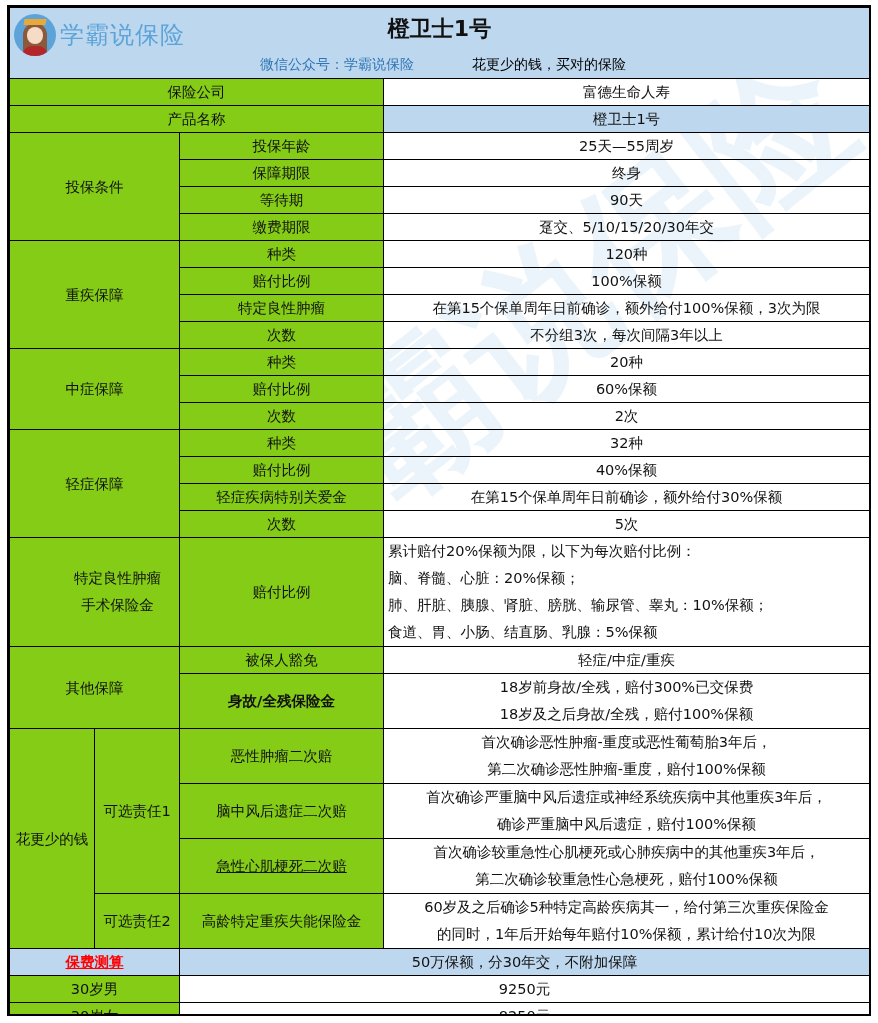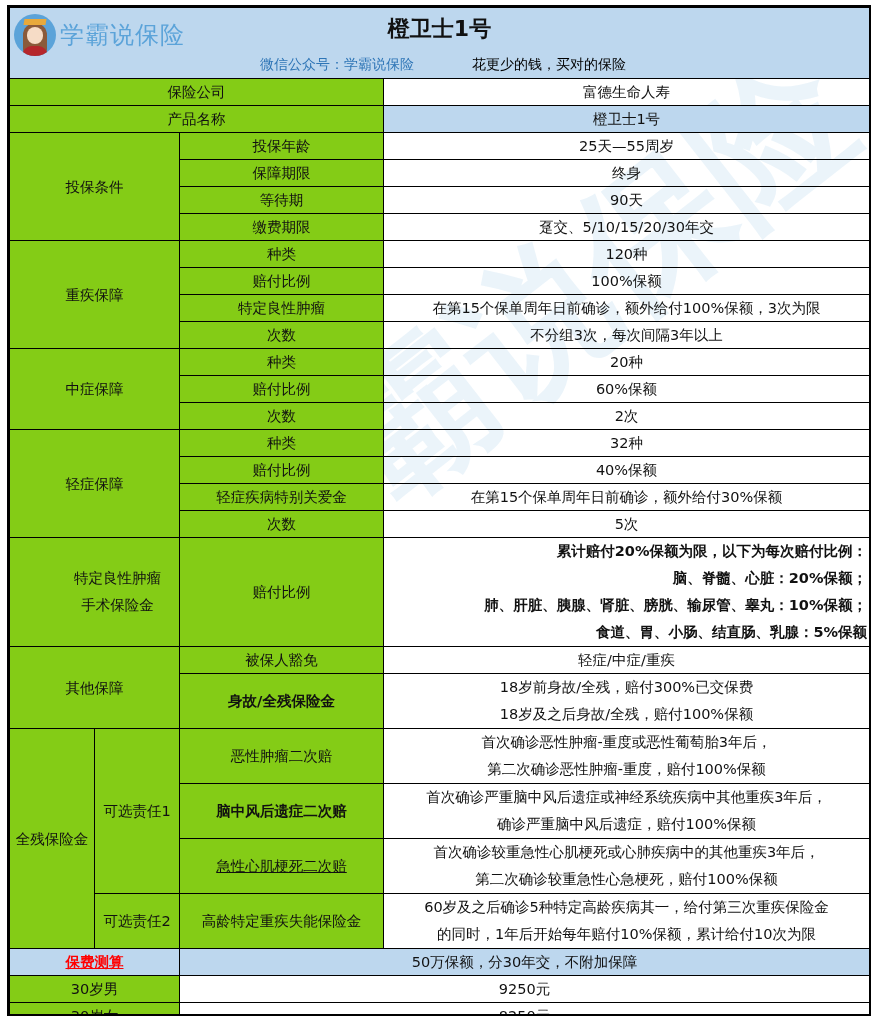--- a/index.html
+++ b/index.html
@@ -6,21 +6,21 @@
   body { width: 878px; height: 1023px; position: relative; overflow: hidden;
          font-family: "DejaVu Sans", "Liberation Sans", sans-serif; color: #111; }
   .sheet { position: absolute; left: 7px; top: 5px; width: 864px; height: 1011px;
            border: 2px solid #000; box-sizing: border-box; overflow: hidden; }
   table { border-collapse: collapse; width: 860px; table-layout: fixed; position: relative; z-index: 1; }
   td { border: 1px solid #000; text-align: center; vertical-align: middle;
        font-size: 14.5px; padding: 0 2px; line-height: 26px; white-space: nowrap; }
   td.lab { background: #84cc16; }
   td.val { background: transparent; }
   td.blue { background: #bdd7ee; }
-  td.left { text-align: right; padding-left: 4px; font-weight: bold; }
+  td.left { text-align: left; padding-left: 4px; }
   .header-cell { background: #bdd7ee; height: 70px; padding: 0; position: relative; }
   .title { position: absolute; left: 0; right: 0; top: 6px; text-align: center;
            font-size: 22px; font-weight: bold; color: #111; line-height: 30px; }
   .subtitle { position: absolute; left: 250px; top: 46px; font-size: 14px; color: #2e75b6; line-height: 20px; }
   .slogan { position: absolute; left: 462px; top: 46px; font-size: 14px; color: #000000; line-height: 20px; }
   .logo { position: absolute; left: 4px; top: 6px; display: flex; align-items: center; }
   .avatar { width: 42px; height: 42px; border-radius: 50%; background: #5ba3d9; position: relative; overflow: hidden; }
   .avatar .hair { position: absolute; left: 9px; top: 9px; width: 24px; height: 30px; border-radius: 12px 12px 4px 4px; background: #8a5a3a; }
   .avatar .face { position: absolute; left: 13px; top: 13px; width: 16px; height: 17px; border-radius: 8px; background: #f6dcc6; }
   .avatar .cap { position: absolute; left: 10px; top: 5px; width: 22px; height: 6px; background: #e8a93b; transform: skewX(-10deg); }
@@ -160,30 +160,30 @@
     </tr>
     <tr>
       <td class="lab" style="height:53px;font-weight:bold;">身故/全残保险金</td>
       <td class="val multiline">
         <div>18岁前身故/全残，赔付300%已交保费</div>
         <div>18岁及之后身故/全残，赔付100%保额</div>
       </td>
     </tr>
 
     <tr>
-      <td rowspan="4" class="lab">全残保险金</td>
+      <td rowspan="4" class="lab">花更少的钱</td>
       <td rowspan="3" class="lab">可选责任1</td>
       <td class="lab" style="height:53px;">恶性肿瘤二次赔</td>
       <td class="val multiline">
         <div>首次确诊恶性肿瘤-重度或恶性葡萄胎3年后，</div>
         <div>第二次确诊恶性肿瘤-重度，赔付100%保额</div>
       </td>
     </tr>
     <tr>
-      <td class="lab" style="height:53px;font-weight:bold;">脑中风后遗症二次赔</td>
+      <td class="lab" style="height:53px;">脑中风后遗症二次赔</td>
       <td class="val multiline">
         <div>首次确诊严重脑中风后遗症或神经系统疾病中其他重疾3年后，</div>
         <div>确诊严重脑中风后遗症，赔付100%保额</div>
       </td>
     </tr>
     <tr>
       <td class="lab" style="height:53px;text-decoration:underline;">急性心肌梗死二次赔</td>
       <td class="val multiline">
         <div>首次确诊较重急性心肌梗死或心肺疾病中的其他重疾3年后，</div>
         <div>第二次确诊较重急性心急梗死，赔付100%保额</div>

